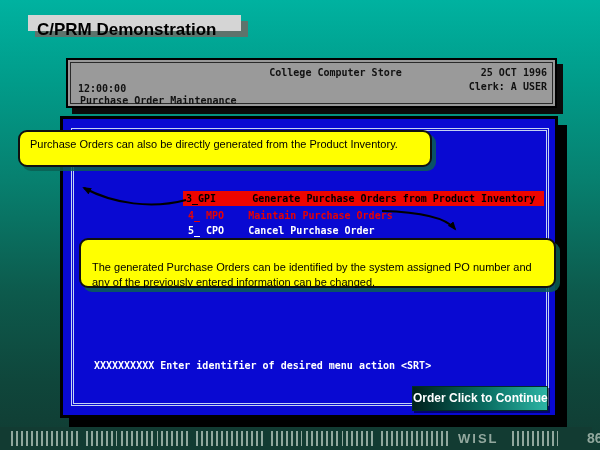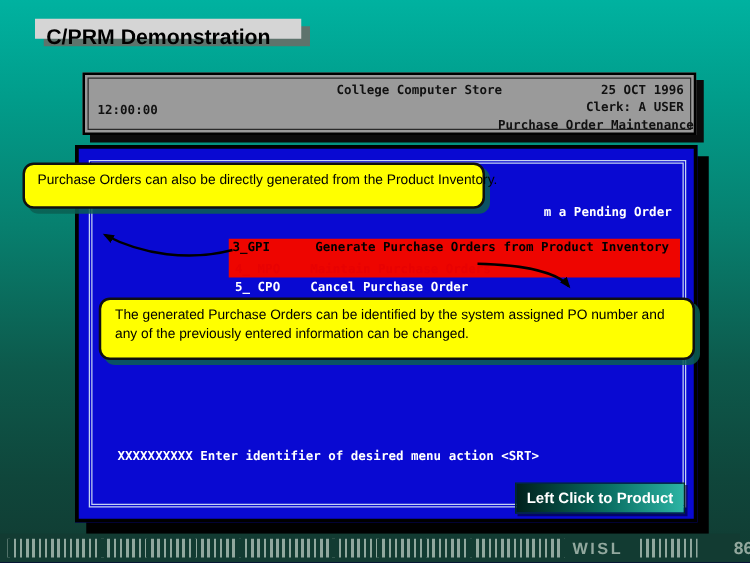--- a/index.html
+++ b/index.html
@@ -20,36 +20,36 @@
     position:absolute;left:66px;top:58px;width:491px;height:50px;
     background:#9a9a9a;border:2px solid #000;box-sizing:border-box;
     box-shadow:6px 6px 0 #0b0b0b;
   }
   .term-header .inner-frame{position:absolute;inset:2px;border:1px solid #2a2a2a;}
   .hmono{position:absolute;font:bold 10px/12px "DejaVu Sans Mono",monospace;color:#111;white-space:pre;}
   .h-time{left:10px;top:7px;margin-top:16px;}
   .h-store{left:0;right:0;top:7px;text-align:center;margin-left:48px;}
   .h-date{right:8px;top:7px;}
   .h-clerk{right:8px;top:21px;}
-  .h-title{left:12px;right:0;top:35px;text-align:right;}
+  .h-title{left:12px;right:0;top:35px;text-align:left;}
   
   .screen{
     position:absolute;left:60px;top:116px;width:498px;height:302px;
     background:#0909d2;border:3px solid #000;box-sizing:border-box;
     box-shadow:9px 9px 0 #000;
   }
   .screen-frame{
     position:absolute;left:8px;top:9px;width:478px;height:278px;
     border:3px double #c4d2f2;box-sizing:border-box;
   }
   .mono{position:absolute;font:bold 10px/15px "DejaVu Sans Mono",monospace;white-space:pre;color:#fff;}
   .row-partial{left:372px;top:44px;}
   .row-gpv{left:125px;top:59px;}
   .row-gpi{
-    left:120px;top:72px;width:361px;height:31px;background:#ee0500;color:#000;
+    left:120px;top:72px;width:361px;height:15px;background:#ee0500;color:#000;
     padding-left:3px;box-sizing:border-box;
   }
   .row-mpo{left:125px;top:89px;color:#e80202;}
   .row-cpo{left:125px;top:104px;}
   .row-prompt{left:7px;top:239px;margin-left:24px;}
   
   .continue-btn{
     position:absolute;left:349px;top:267px;width:136px;height:25px;
     background:linear-gradient(90deg,#00201c 0%,#0a6f63 55%,#2cb4a4 100%);
     border:1px solid #012c26;box-sizing:border-box;
@@ -57,22 +57,22 @@
     font:bold 12px/23px "Liberation Sans",sans-serif;color:#fff;text-align:center;
     cursor:pointer;white-space:nowrap;
   }
   
   .callout{
     position:absolute;background:#ffff00;border:2px solid #101010;border-radius:9px;
     box-shadow:4px 4px 0 rgba(10,95,82,0.85);
     font:11px/15px "Liberation Sans",sans-serif;color:#000;
     box-sizing:border-box;
   }
-  .callout-1{left:18px;top:130px;width:370px;height:37px;padding:5px 10px;white-space:nowrap;}
-  .callout-2{left:79px;top:238px;width:477px;height:50px;padding:5px 11px;}
+  .callout-1{left:18px;top:130px;width:414px;height:37px;padding:5px 10px;white-space:nowrap;}
+  .callout-2{left:79px;top:238px;width:477px;height:50px;padding:20px 11px;}
   
   .arrows{position:absolute;left:0;top:0;width:600px;height:450px;pointer-events:none;}
   
   .footer{position:absolute;left:0;top:427px;width:592px;height:23px;background:#123b32;}
   .barcode{
     position:absolute;top:4px;height:15px;
     background:
       repeating-linear-gradient(90deg,#123b32 0 3px,transparent 3px 37px),
       repeating-linear-gradient(90deg,#90a79e 0 2px,transparent 2px 5px);
   }
@@ -92,26 +92,25 @@
     <div class="inner-frame"></div>
     <div class="hmono h-time">12:00:00</div>
     <div class="hmono h-store">College Computer Store</div>
     <div class="hmono h-date">25 OCT 1996</div>
     <div class="hmono h-clerk">Clerk: A USER</div>
     <div class="hmono h-title">Purchase Order Maintenance</div>
   </div>
 
   <div class="screen">
     <div class="screen-frame"></div>
-    <div class="mono row-partial">m a Pending Order</div>
     <div class="mono row-gpi">3_GPI      Generate Purchase Orders from Product Inventory</div>
     <div class="mono row-mpo">4_ MPO    Maintain Purchase Orders</div>
     <div class="mono row-cpo">5_ CPO    Cancel Purchase Order</div>
     <div class="mono row-prompt">XXXXXXXXXX Enter identifier of desired menu action &lt;SRT&gt;</div>
-    <div class="continue-btn">Left Click to Product</div>
+    <div class="continue-btn">Order Click to Continue</div>
   </div>
 
   <svg class="arrows" viewBox="0 0 600 450" xmlns="http://www.w3.org/2000/svg">
     <defs>
       <marker id="ah" markerUnits="userSpaceOnUse" markerWidth="10" markerHeight="10" refX="7" refY="3.5" orient="auto">
         <path d="M0,0 L9,3.5 L0,7 z" fill="#000"></path>
       </marker>
     </defs>
     <path d="M186,200 C152,209 114,204 84,188" stroke="#000" stroke-width="2" fill="none" marker-end="url(#ah)"></path>
     <path d="M382,211 C423,212 447,219 455,229" stroke="#000" stroke-width="2" fill="none" marker-end="url(#ah)"></path>

